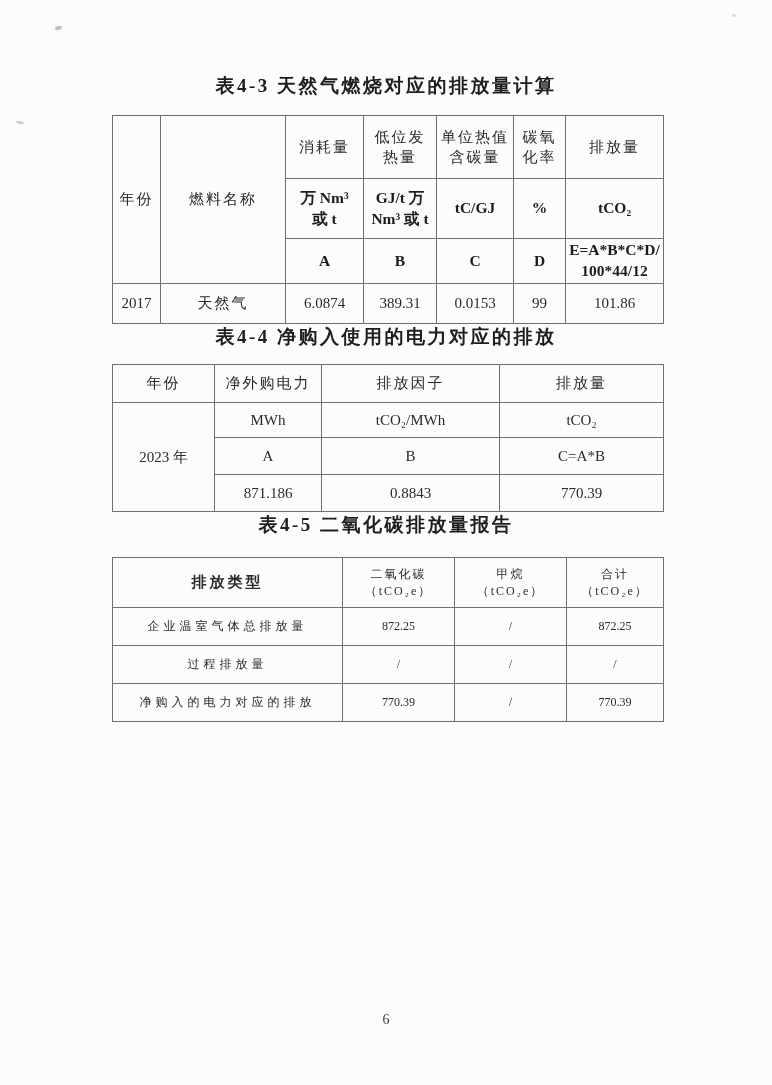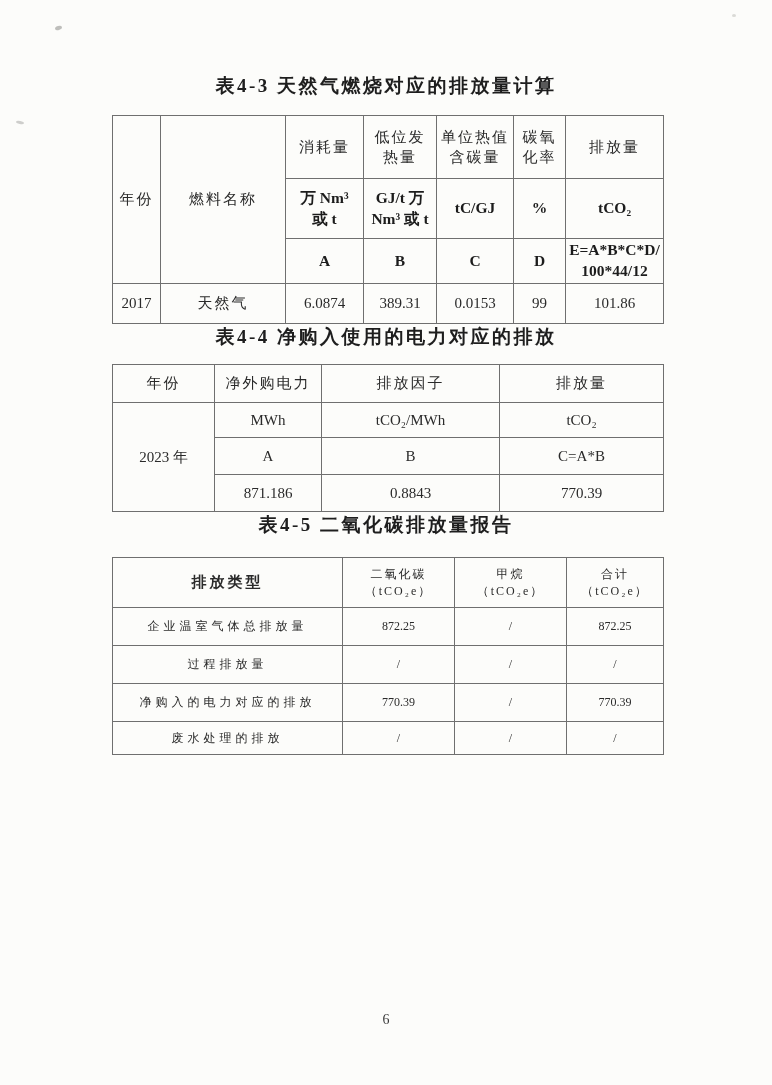--- a/index.html
+++ b/index.html
@@ -199,24 +199,18 @@
       <td>/</td>
       <td>/</td>
       <td>/</td>
     </tr>
     <tr style="height:38px">
       <td class="typecell">净购入的电力对应的排放</td>
       <td>770.39</td>
       <td>/</td>
       <td>770.39</td>
     </tr>
-    <tr style="height:33px">
-      <td class="typecell">废水处理的排放</td>
-      <td>/</td>
-      <td>/</td>
-      <td>/</td>
-    </tr>
   </tbody>
     </table>
 
   <div class="pagenum">6</div>
 
 </div>
 
 </body></html>

